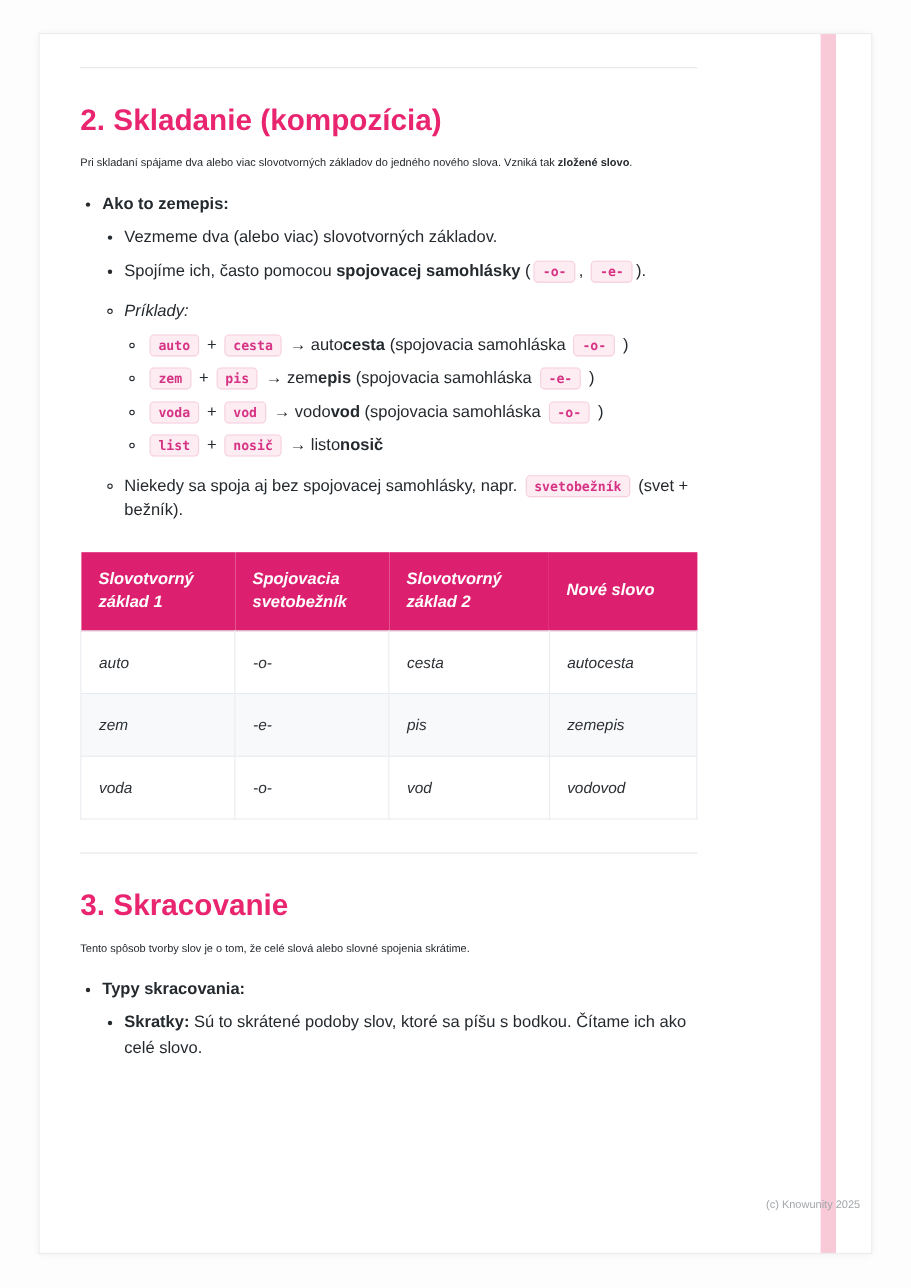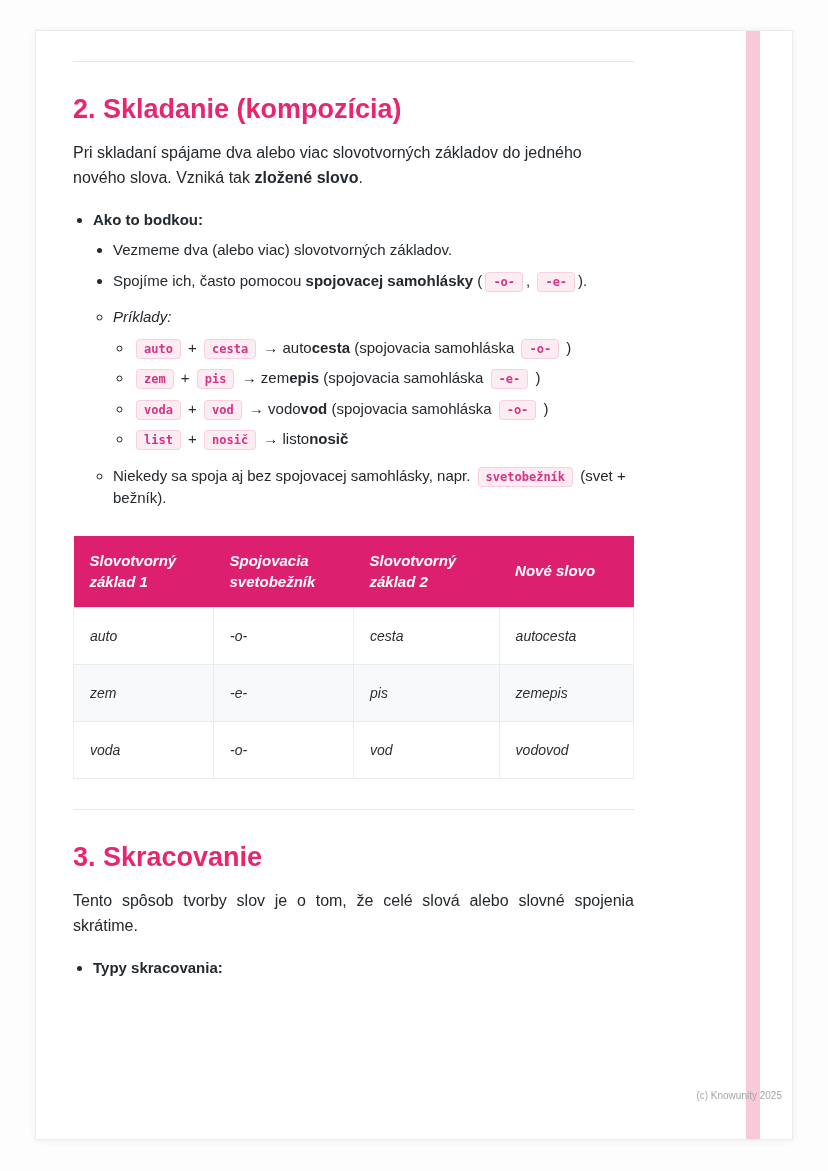--- a/index.html
+++ b/index.html
@@ -29,21 +29,21 @@
   .prev-table { table-layout: fixed; }
   .prev-table td {
     background: #f8f9fb;
     border: 1px solid #e9ecef; border-top: none;
     padding: 19px 16px; font-size: 14px; color: #2b2f33;
   }
 
   hr.divider { border: none; border-top: 1px solid #e4e7eb; margin-top: 30px; }
 
   h2.sec { margin-top: 32px; font-size: 27px; font-weight: 700; color: #ea2570; }
-  p.para { margin-top: 16px; font-size: 16px; line-height: 1.55; color: #24292e; }
+  p.para { margin-top: 16px; font-size: 10px; line-height: 1.55; color: #24292e; }
   p.justify { text-align: justify; }
 
   ul { list-style: disc; padding-left: 20px; }
   ul.top { margin-top: 18px; }
   li { font-size: 15px; line-height: 1.5; margin-top: 8px; }
   li.circle { list-style-type: circle; }
   li.gap { margin-top: 14px; }
   ul.examples { margin-top: 2px; }
 
   .chip {
@@ -81,21 +81,21 @@
 
 
     <hr class="divider">
 
     <h2 class="sec">2. Skladanie (kompozícia)</h2>
 
     <p class="para">Pri skladaní spájame dva alebo viac slovotvorných základov do jedného nového slova. Vzniká tak <strong>zložené slovo</strong>.</p>
 
     <ul class="top">
       <li>
-        <span><strong>Ako to bodkou:</strong></span>
+        <span><strong>Ako to zemepis:</strong></span>
         <ul>
           <li>Vezmeme dva (alebo viac) slovotvorných základov.</li>
           <li>Spojíme ich, často pomocou <strong>spojovacej samohlásky</strong> (<code class="chip">-o-</code>, <code class="chip">-e-</code>).</li>
           <li class="circle gap">
             <span><em>Príklady:</em></span>
             <ul class="examples">
               <li class="circle"><code class="chip">auto</code> + <code class="chip">cesta</code> → auto<strong>cesta</strong> (spojovacia samohláska <code class="chip">-o-</code> )</li>
               <li class="circle"><code class="chip">zem</code> + <code class="chip">pis</code> → zem<strong>epis</strong> (spojovacia samohláska <code class="chip">-e-</code> )</li>
               <li class="circle"><code class="chip">voda</code> + <code class="chip">vod</code> → vodo<strong>vod</strong> (spojovacia samohláska <code class="chip">-o-</code> )</li>
               <li class="circle"><code class="chip">list</code> + <code class="chip">nosič</code> → listo<strong>nosič</strong></li>
@@ -145,19 +145,22 @@
 
     <hr class="divider">
 
     <h2 class="sec">3. Skracovanie</h2>
 
     <p class="para justify">Tento spôsob tvorby slov je o tom, že celé slová alebo slovné spojenia skrátime.</p>
 
     <ul class="top">
       <li>
         <span><strong>Typy skracovania:</strong></span>
+        <ul>
+          <li><strong>Skratky:</strong> Sú to skrátené podoby slov, ktoré sa píšu s bodkou. Čítame ich ako celé slovo.</li>
+        </ul>
       </li>
     </ul>
 
   </div>
 
   <div class="watermark">(c) Knowunity 2025</div>
 </div>
 
 </body></html>

